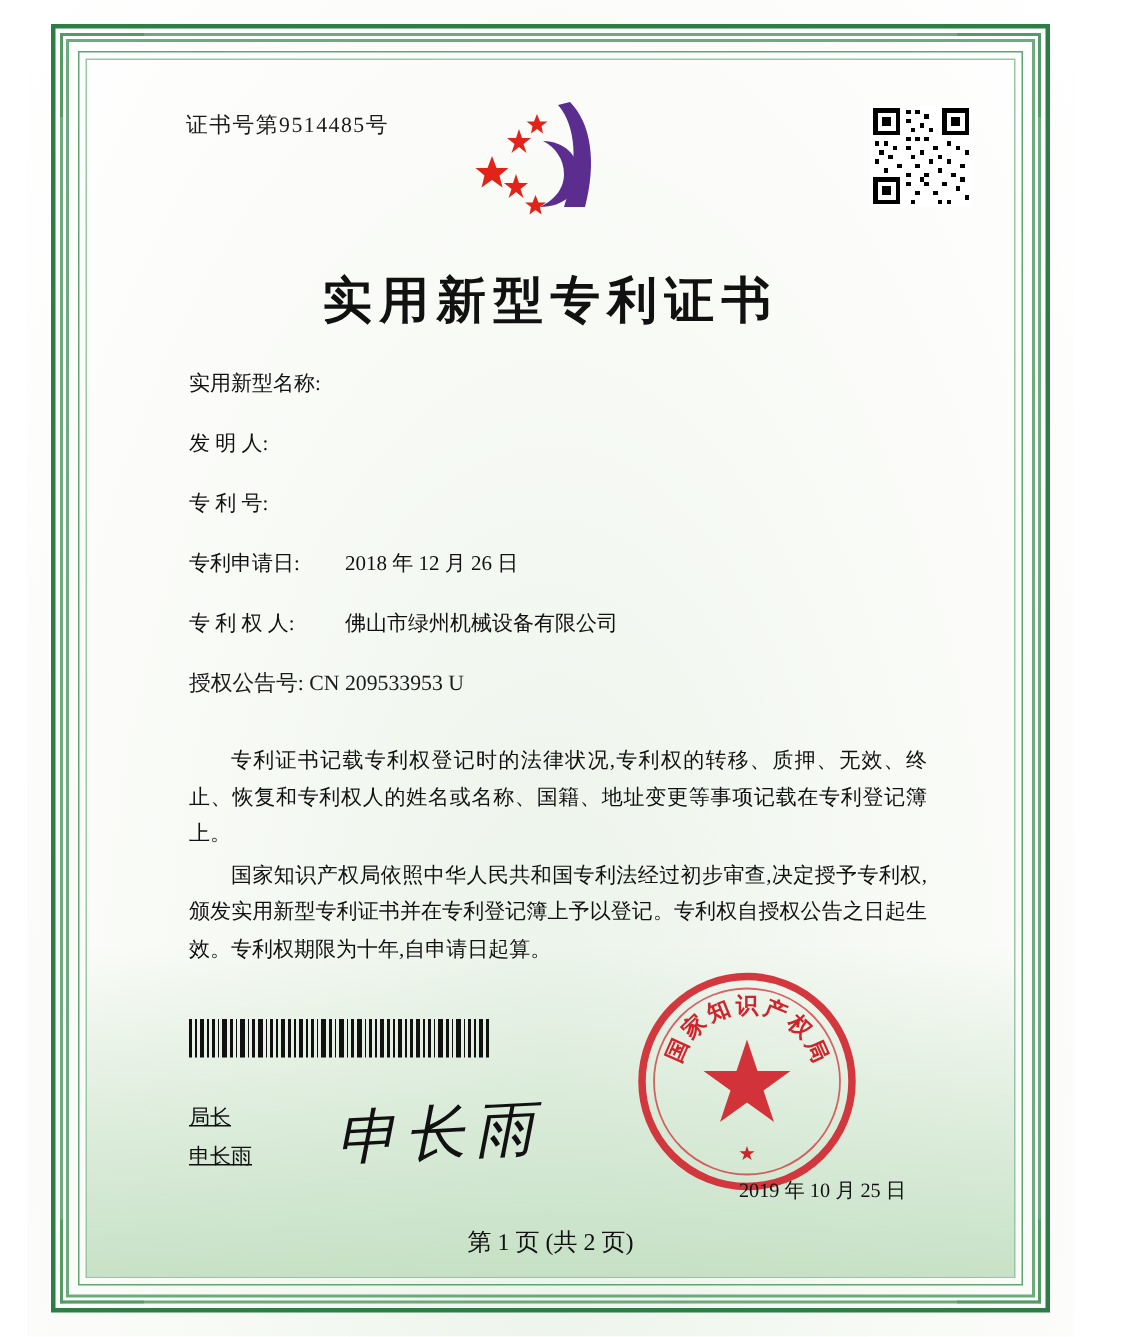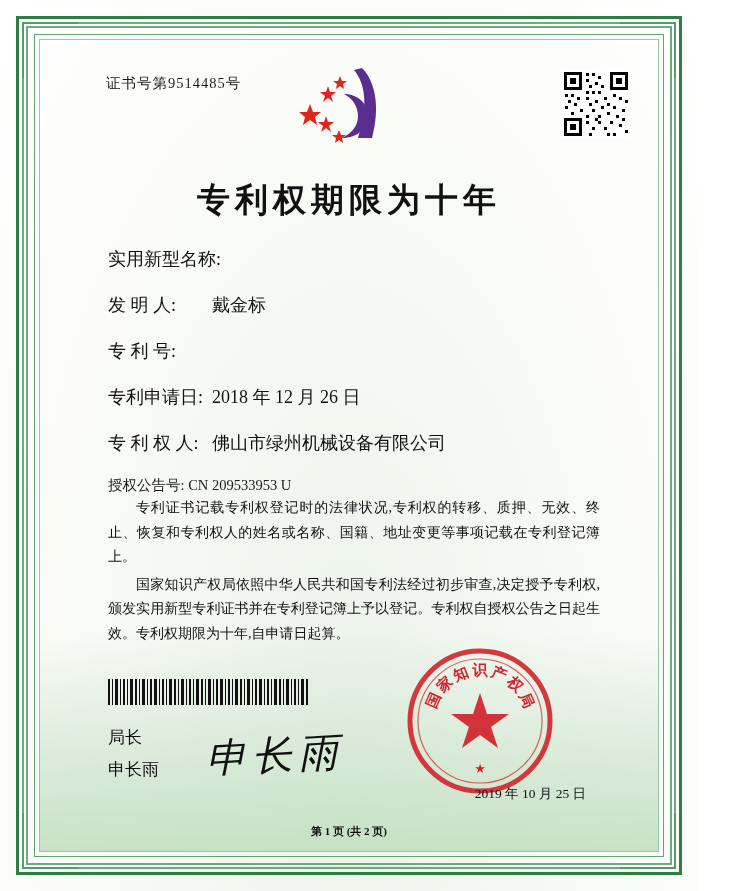--- a/index.html
+++ b/index.html
@@ -15,20 +15,21 @@
     overflow: hidden;
   }
 
   .certificate {
     position: relative;
     width: 698px;
     height: 891px;
     background:
       radial-gradient(ellipse at 50% 80%, #eaf3e9 0%, #f4f8f2 35%, #fbfcf9 65%, #ffffff 100%);
     box-sizing: border-box;
+    margin-left: 18px;
   }
 
   
   .border-outer {
     position: absolute;
     top: 16px; left: 16px; right: 16px; bottom: 16px;
     border: 3px solid #2f7d46;
     box-sizing: border-box;
   }
   .border-outer::before {
@@ -122,21 +123,21 @@
   .fields {
     position: absolute;
     top: 200px;
     left: 62px;
     right: 40px;
   }
   .field-row {
     display: flex;
     align-items: flex-start;
     margin-bottom: 19px;
-    font-size: 18px;
+    font-size: 14px;
     line-height: 1.5;
   }
   .field-label {
     width: 104px;
     flex: 0 0 104px;
     white-space: pre;
     color: #111;
   }
   .field-value {
     flex: 1;
@@ -176,23 +177,24 @@
     left: 62px;
     bottom: 140px;
     width: 200px;
     height: 26px;
   }
 
   .signature-block {
     position: absolute;
     left: 62px;
     bottom: 60px;
-    font-size: 17px;
+    font-size: 14px;
     line-height: 1.85;
     color: #111;
+    text-decoration: underline;
   }
 
   .hand-sign {
     position: absolute;
     left: 160px;
     bottom: 62px;
     font-size: 40px;
     font-family: "DejaVu Serif", serif;
     font-style: italic;
     letter-spacing: 6px;
@@ -214,23 +216,22 @@
     bottom: 42px;
     font-size: 13.5px;
     color: #111;
   }
 
   .page-footer {
     position: absolute;
     bottom: 6px;
     left: 0; right: 0;
     text-align: center;
-    font-size: 11px;
-    color: #111;
-    font-weight: bold;
+    font-size: 16px;
+    color: #111;
   }
 </style>
 </head>
 <body>
 
 <div class="certificate">
 
   <div class="border-outer"></div>
   <div class="border-inner"></div>
   <div class="border-inner2"></div>
@@ -316,31 +317,30 @@
           <rect x="48" y="51" width="3" height="3"></rect>
             <rect x="57" y="54" width="3" height="3"></rect>
           <rect x="63" y="60" width="3" height="3"></rect>
             <rect x="51" y="63" width="3" height="3"></rect>
           <rect x="45" y="63" width="3" height="3"></rect>
             <rect x="60" y="48" width="3" height="3"></rect>
         </g>
       </svg>
     </div>
 
-    <div class="title">专利权期限为十年</div>
+    <div class="title">实用新型专利证书</div>
 
     <div class="fields">
 
       <div class="field-row">
         <div class="field-label">实用新型名称:</div>
       </div>
 
       <div class="field-row">
         <div class="field-label">发 明 人:</div>
-        <div class="field-value">戴金标</div>
       </div>
 
       <div class="field-row">
         <div class="field-label">专 利 号:</div>
       </div>
 
       <div class="field-row">
         <div class="field-label">专利申请日:</div>
         <div class="field-value">2018 年 12 月 26 日</div>
       </div>

